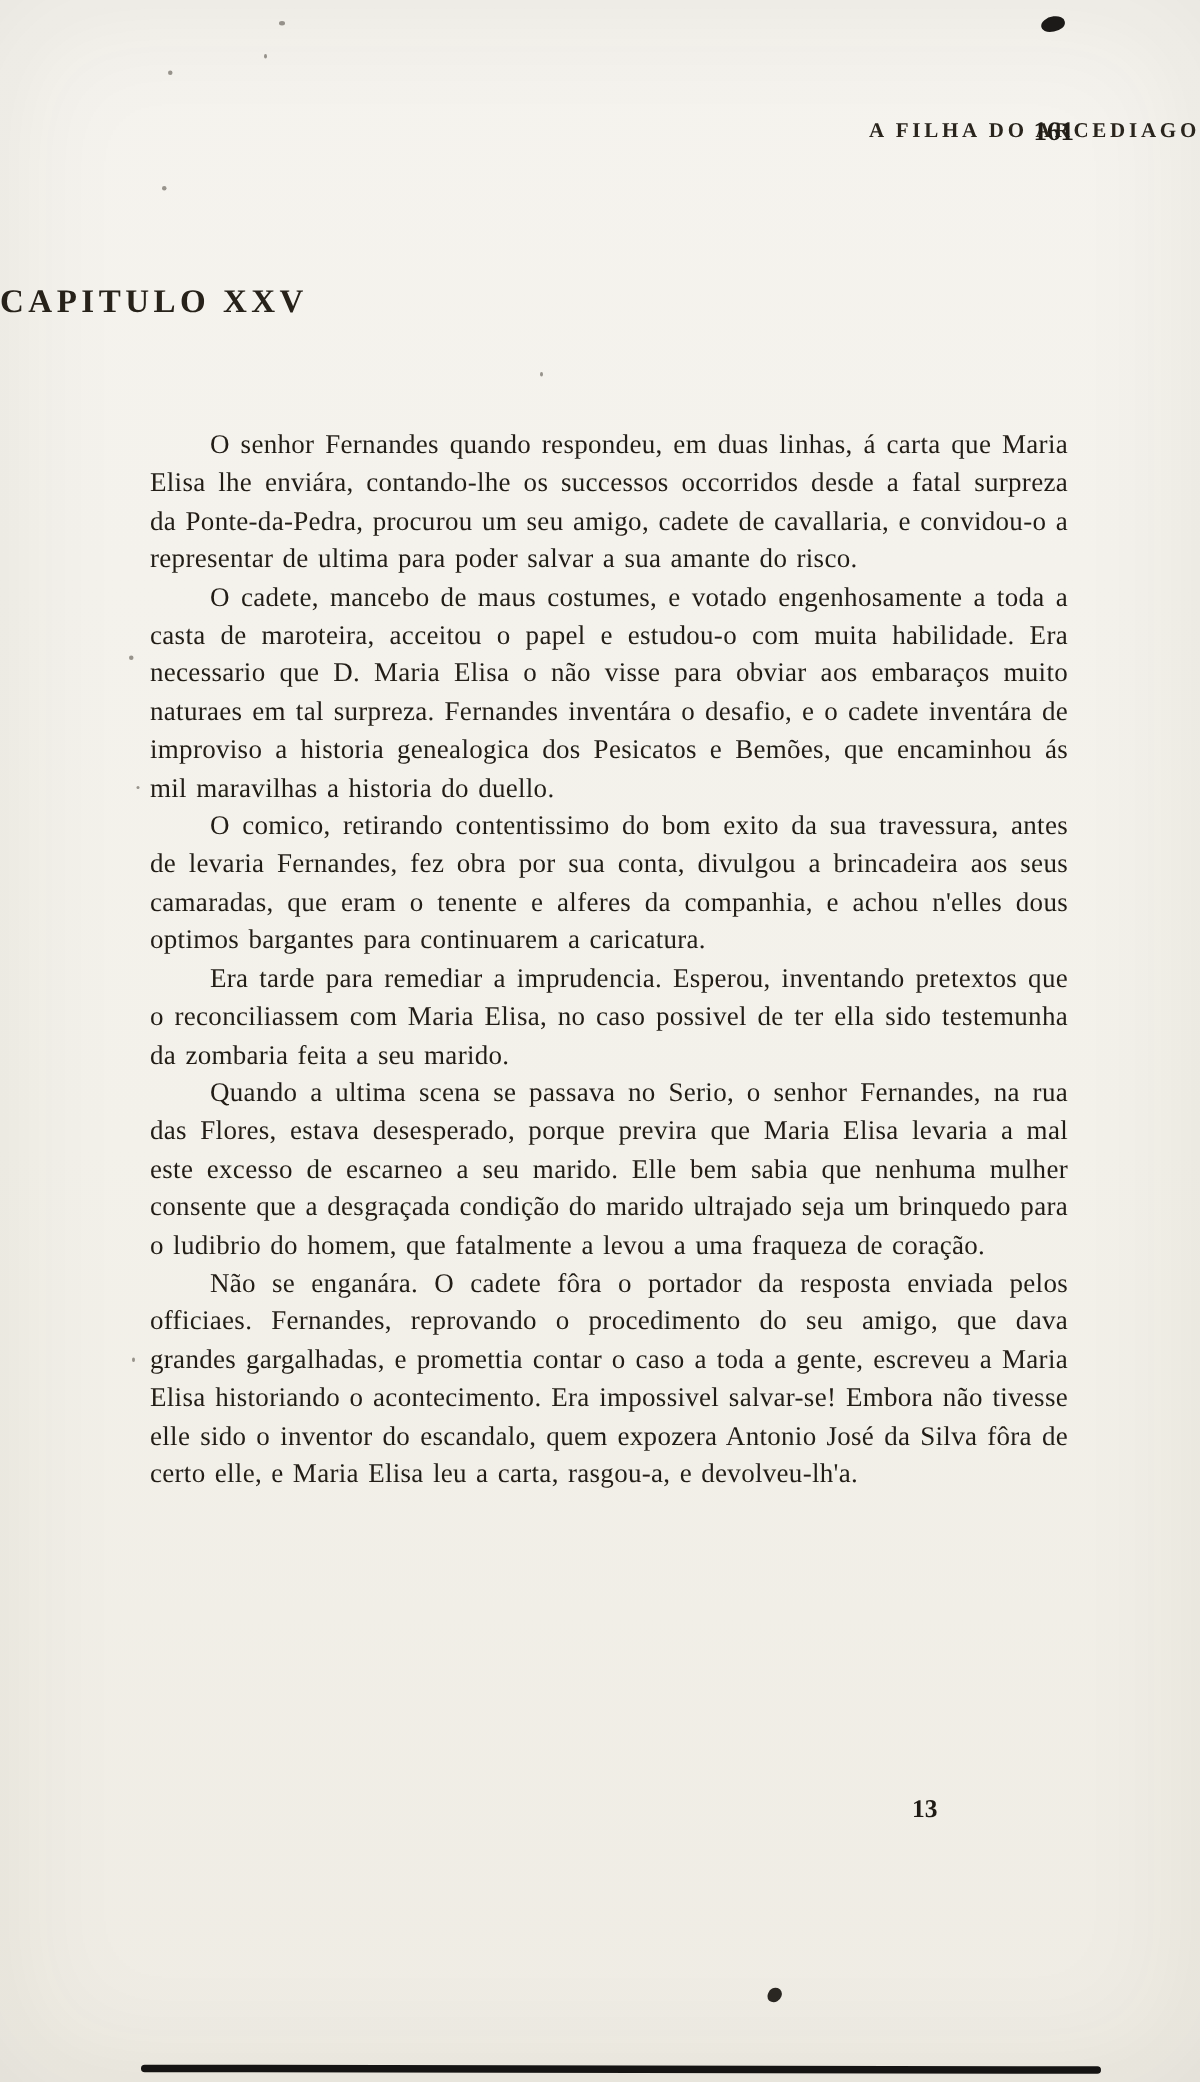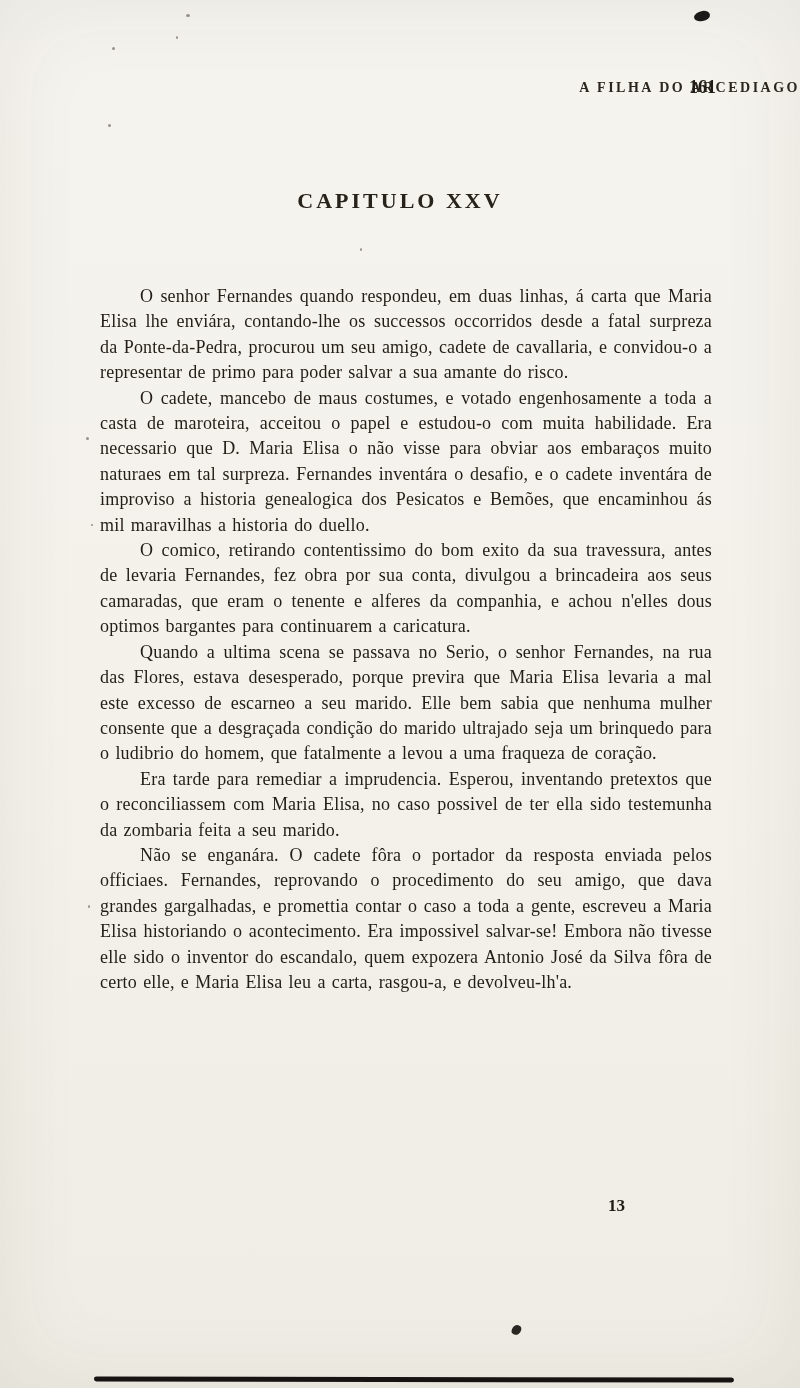--- a/index.html
+++ b/index.html
@@ -43,21 +43,20 @@
     color: #1f1b15;
   }
 
   
   .chapter-title {
     position: absolute;
     top: 188px;
     left: 0;
     width: 100%;
     margin: 0;
-    text-align: center;
     font-size: 22px;
     font-weight: bold;
     letter-spacing: 3px;
     color: #27221a;
   }
 
   
   .body-text {
     position: absolute;
     top: 284px;
@@ -137,25 +136,25 @@
 <div class="page">
 
   <div class="running-head">
     <span class="head-title">A FILHA DO ARCEDIAGO</span>
     <span class="page-number">161</span>
   </div>
 
   <h1 class="chapter-title">CAPITULO XXV</h1>
 
   <div class="body-text">
-    <p>O senhor Fernandes quando respondeu, em duas linhas, á carta que Maria Elisa lhe enviára, contando-lhe os successos occorridos desde a fatal surpreza da Ponte-da-Pedra, procurou um seu amigo, cadete de cavallaria, e convidou-o a representar de primo para poder salvar a sua amante do risco.</p>
+    <p>O senhor Fernandes quando respondeu, em duas linhas, á carta que Maria Elisa lhe enviára, contando-lhe os successos occorridos desde a fatal surpreza da Ponte-da-Pedra, procurou um seu amigo, cadete de cavallaria, e convidou-o a representar de ultima para poder salvar a sua amante do risco.</p>
     <p>O cadete, mancebo de maus costumes, e votado engenhosamente a toda a casta de maroteira, acceitou o papel e estudou-o com muita habilidade. Era necessario que D. Maria Elisa o não visse para obviar aos embaraços muito naturaes em tal surpreza. Fernandes inventára o desafio, e o cadete inventára de improviso a historia genealogica dos Pesicatos e Bemões, que encaminhou ás mil maravilhas a historia do duello.</p>
     <p>O comico, retirando contentissimo do bom exito da sua travessura, antes de levaria Fernandes, fez obra por sua conta, divulgou a brincadeira aos seus camaradas, que eram o tenente e alferes da companhia, e achou n'elles dous optimos bargantes para continuarem a caricatura.</p>
+    <p>Era tarde para remediar a imprudencia. Esperou, inventando pretextos que o reconciliassem com Maria Elisa, no caso possivel de ter ella sido testemunha da zombaria feita a seu marido.</p>
     <p>Quando a ultima scena se passava no Serio, o senhor Fernandes, na rua das Flores, estava desesperado, porque previra que Maria Elisa levaria a mal este excesso de escarneo a seu marido. Elle bem sabia que nenhuma mulher consente que a desgraçada condição do marido ultrajado seja um brinquedo para o ludibrio do homem, que fatalmente a levou a uma fraqueza de coração.</p>
-    <p>Era tarde para remediar a imprudencia. Esperou, inventando pretextos que o reconciliassem com Maria Elisa, no caso possivel de ter ella sido testemunha da zombaria feita a seu marido.</p>
     <p>Não se enganára. O cadete fôra o portador da resposta enviada pelos officiaes. Fernandes, reprovando o procedimento do seu amigo, que dava grandes gargalhadas, e promettia contar o caso a toda a gente, escreveu a Maria Elisa historiando o acontecimento. Era impossivel salvar-se! Embora não tivesse elle sido o inventor do escandalo, quem expozera Antonio José da Silva fôra de certo elle, e Maria Elisa leu a carta, rasgou-a, e devolveu-lh'a.</p>
   </div>
 
   <div class="signature">13</div>
 
   <div class="ink-blob-top-right"></div>
   <div class="ink-blob-bottom"></div>
   <div class="scan-edge-line"></div>
   <div class="speck s1"></div>
   <div class="speck s2"></div>

